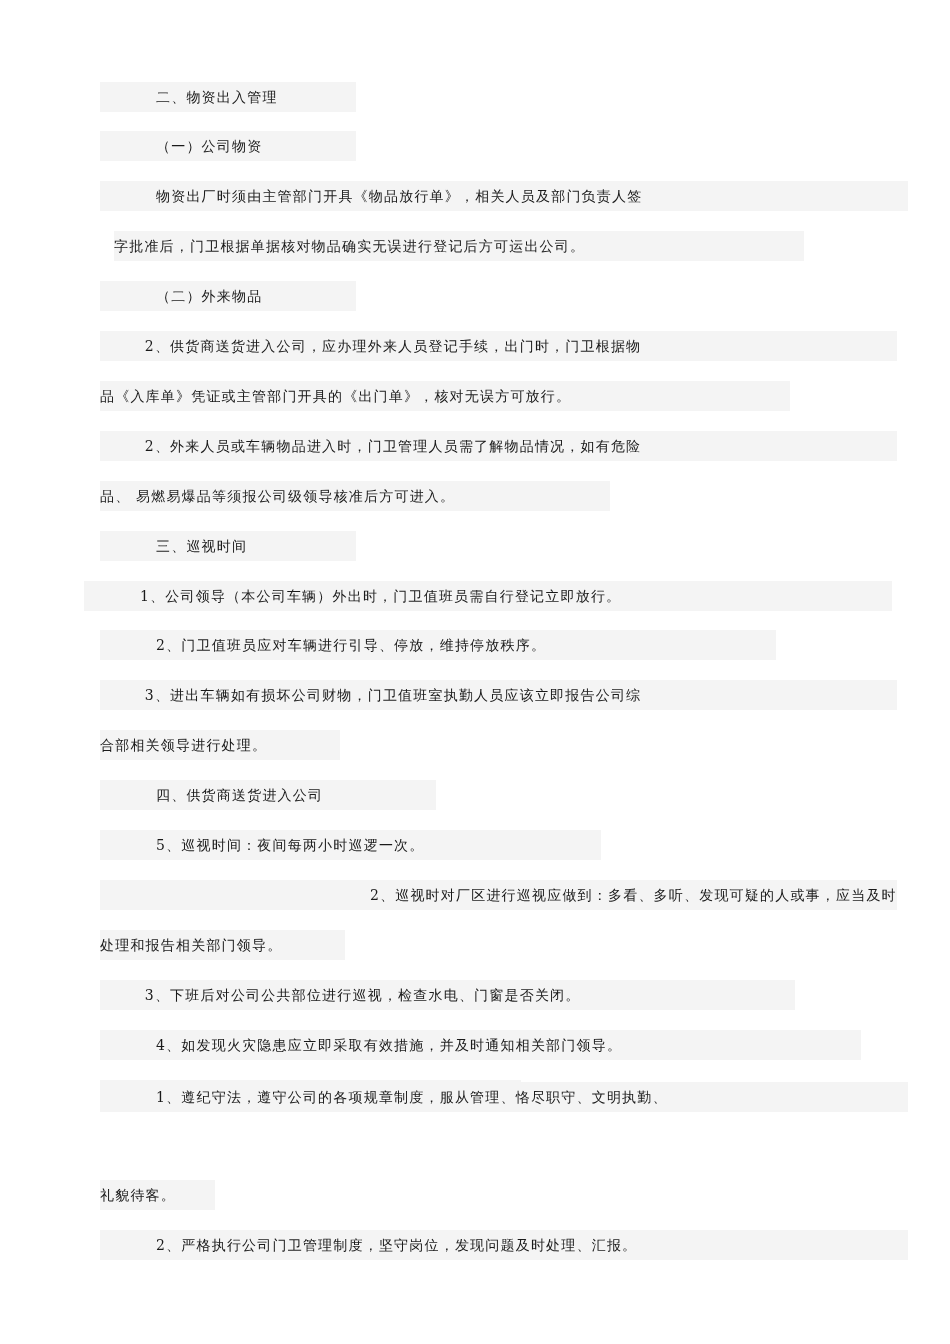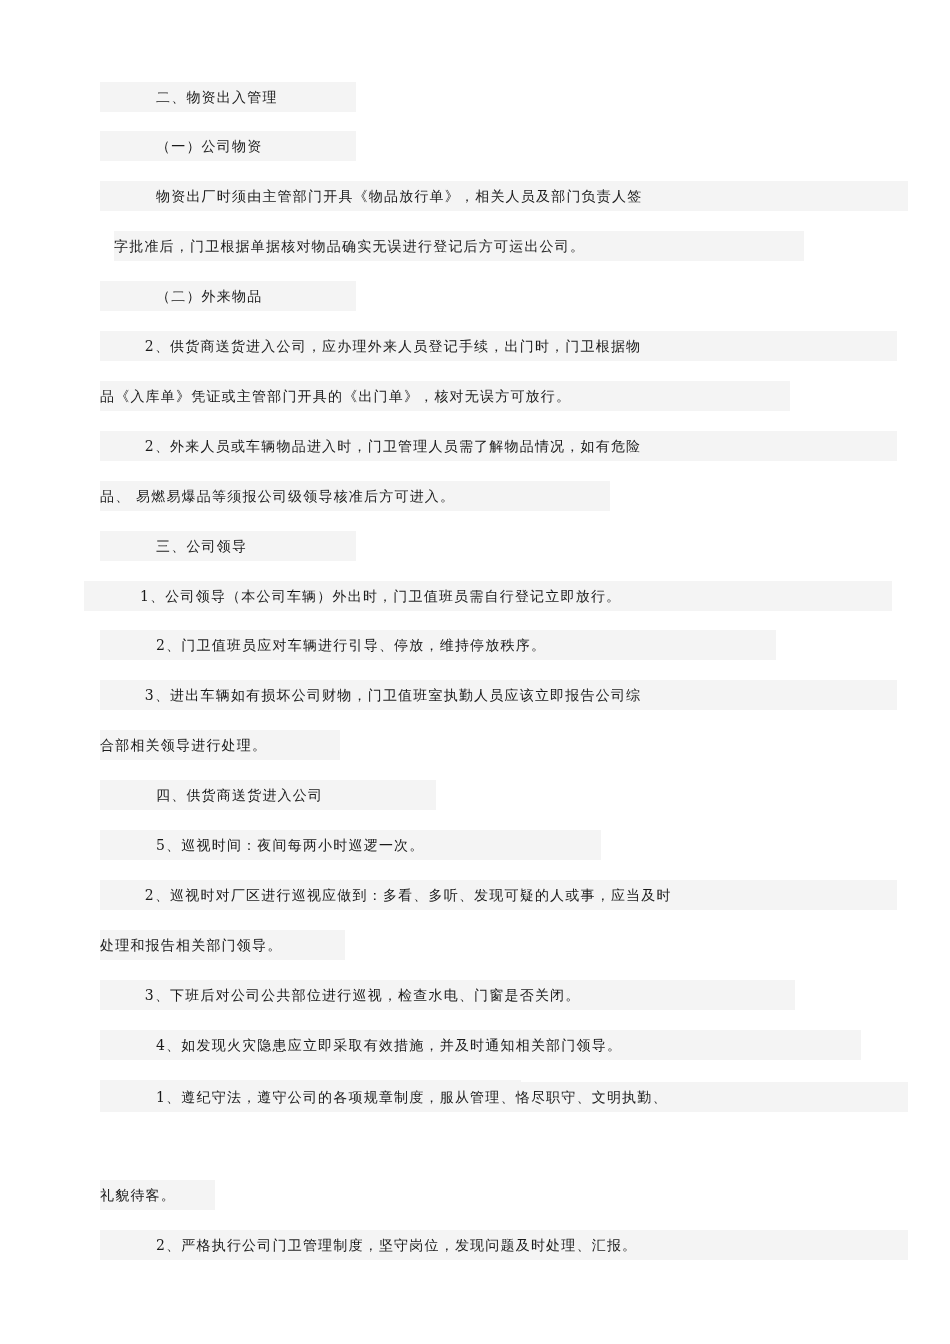--- a/index.html
+++ b/index.html
@@ -15,28 +15,28 @@
 <div id="doc">
     <div class="line" style="top: 82px; left: 100px;"><span class="hl" style="padding-left: 56px; width: 200px;">二、物资出入管理</span></div>
     <div class="line" style="top: 131px; left: 100px;"><span class="hl" style="padding-left: 56px; width: 200px;">（一）公司物资</span></div>
     <div class="line" style="top: 181px; left: 100px;"><span class="hl" style="padding-left: 56px; width: 752px;">物资出厂时须由主管部门开具《物品放行单》，相关人员及部门负责人签</span></div>
     <div class="line" style="top: 231px; left: 114px;"><span class="hl" style="padding-left: 0px; width: 690px;">字批准后，门卫根据单据核对物品确实无误进行登记后方可运出公司。</span></div>
     <div class="line" style="top: 281px; left: 100px;"><span class="hl" style="padding-left: 56px; width: 200px;">（二）外来物品</span></div>
     <div class="line" style="top: 331px; left: 100px;"><span class="hl" style="padding-left: 44.8px; width: 752px;">2、供货商送货进入公司，应办理外来人员登记手续，出门时，门卫根据物</span></div>
     <div class="line" style="top: 381px; left: 100px;"><span class="hl" style="padding-left: 0px; width: 690px;">品《入库单》凭证或主管部门开具的《出门单》，核对无误方可放行。</span></div>
     <div class="line" style="top: 431px; left: 100px;"><span class="hl" style="padding-left: 44.8px; width: 752px;">2、外来人员或车辆物品进入时，门卫管理人员需了解物品情况，如有危险</span></div>
     <div class="line" style="top: 481px; left: 100px;"><span class="hl" style="padding-left: 0px; width: 510px;">品、 易燃易爆品等须报公司级领导核准后方可进入。</span></div>
-    <div class="line" style="top: 531px; left: 100px;"><span class="hl" style="padding-left: 56px; width: 200px;">三、公司领导</span></div>
+    <div class="line" style="top: 531px; left: 100px;"><span class="hl" style="padding-left: 56px; width: 200px;">三、巡视时间</span></div>
     <div class="line" style="top: 581px; left: 84px;"><span class="hl" style="padding-left: 56px; width: 752px;">1、公司领导（本公司车辆）外出时，门卫值班员需自行登记立即放行。</span></div>
     <div class="line" style="top: 630px; left: 100px;"><span class="hl" style="padding-left: 56px; width: 620px;">2、门卫值班员应对车辆进行引导、停放，维持停放秩序。</span></div>
     <div class="line" style="top: 680px; left: 100px;"><span class="hl" style="padding-left: 44.8px; width: 752px;">3、进出车辆如有损坏公司财物，门卫值班室执勤人员应该立即报告公司综</span></div>
     <div class="line" style="top: 730px; left: 100px;"><span class="hl" style="padding-left: 0px; width: 240px;">合部相关领导进行处理。</span></div>
     <div class="line" style="top: 780px; left: 100px;"><span class="hl" style="padding-left: 56px; width: 280px;">四、供货商送货进入公司</span></div>
     <div class="line" style="top: 830px; left: 100px;"><span class="hl" style="padding-left: 56px; width: 445px;">5、巡视时间：夜间每两小时巡逻一次。</span></div>
-    <div class="line" style="top: 880px; left: 100px;"><span class="hl" style="padding-left: 44.8px; width: 752px;">2、巡视时对厂区进行巡视应做到：多看、多听、发现可疑的人或事，应当及时</span></div>
+    <div class="line" style="top: 880px; left: 100px;"><span class="hl" style="padding-left: 44.8px; width: 752px; text-align: right;">2、巡视时对厂区进行巡视应做到：多看、多听、发现可疑的人或事，应当及时</span></div>
     <div class="line" style="top: 930px; left: 100px;"><span class="hl" style="padding-left: 0px; width: 245px;">处理和报告相关部门领导。</span></div>
     <div class="line" style="top: 980px; left: 100px;"><span class="hl" style="padding-left: 44.8px; width: 650px;">3、下班后对公司公共部位进行巡视，检查水电、门窗是否关闭。</span></div>
     <div class="line" style="top: 1030px; left: 100px;"><span class="hl" style="padding-left: 56px; width: 705px;">4、如发现火灾隐患应立即采取有效措施，并及时通知相关部门领导。</span></div>
     <div class="line" style="top: 1080px; left: 100px;"><span class="hl" style="padding-left: 56px; width: 365px;">五、门卫岗位职责及遵守的条例</span></div>
     <div class="line" style="top: 1082px; left: 100px;"><span class="hl" style="padding-left: 56px; width: 752px;">1、遵纪守法，遵守公司的各项规章制度，服从管理、恪尽职守、文明执勤、</span></div>
     <div class="line" style="top: 1180px; left: 100px;"><span class="hl" style="padding-left: 0px; width: 115px;">礼貌待客。</span></div>
     <div class="line" style="top: 1230px; left: 100px;"><span class="hl" style="padding-left: 56px; width: 752px;">2、严格执行公司门卫管理制度，坚守岗位，发现问题及时处理、汇报。</span></div>
   </div>
 
 </body></html>

